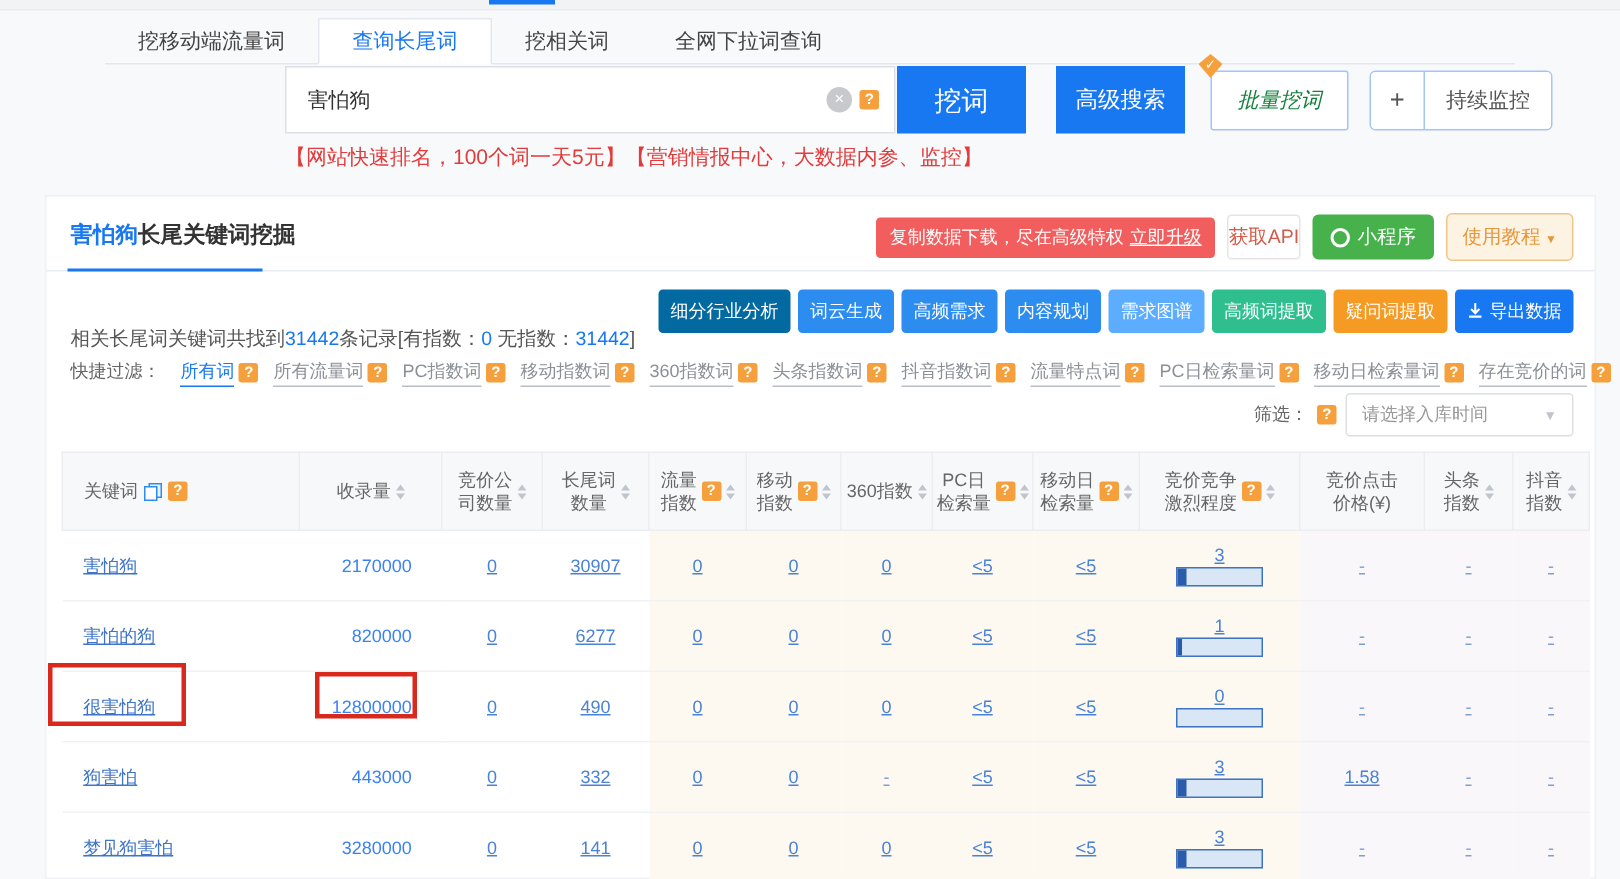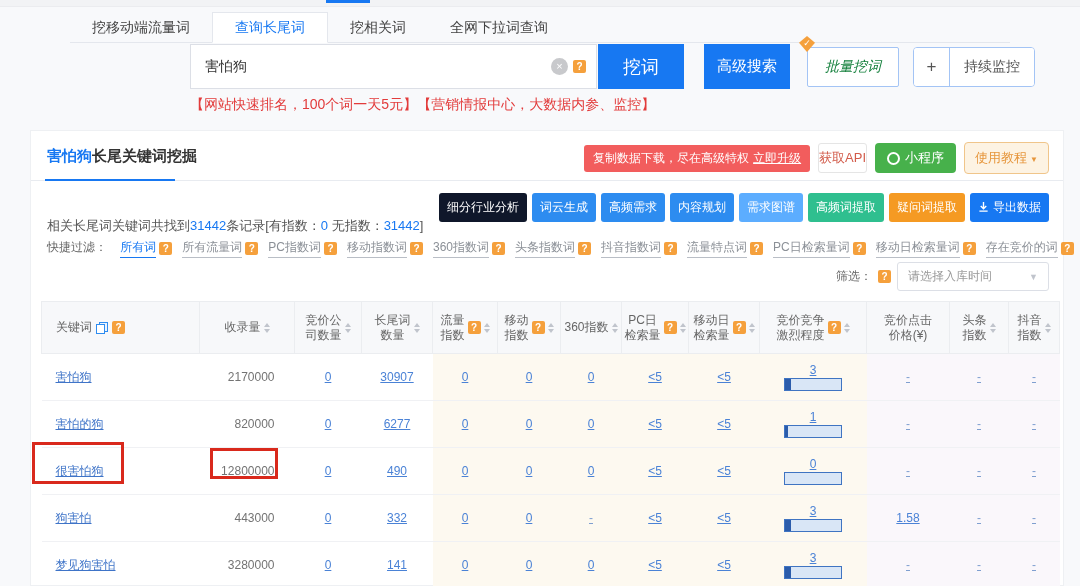--- a/index.html
+++ b/index.html
@@ -74,21 +74,21 @@
   .sort { display:inline-flex; flex-direction:column; gap:2px; cursor:pointer; }
   .sort i { display:block; width:0; height:0; border-left:3.5px solid transparent; border-right:3.5px solid transparent; }
   .sort .up { border-bottom:4px solid #c0c4cc; }
   .sort .dn { border-top:4px solid #c0c4cc; }
   tbody td { height:47px; border-bottom:1px solid #f0f1f4; font-size:12px; text-align:center; }
   td.col-kw { text-align:left; padding-left:14px; }
   td.col-num { text-align:right; padding-right:20px; }
   td.cream { background:#fdf9f0; }
   td.lav { background:#faf7fb; }
   .kw-link { color:#3f74c8; font-size:12px; text-decoration:underline; cursor:pointer; }
-  .cell-num { color:#737373;text-align:right; }
+  .cell-num { color:#3b82f6;text-align:right; }
   .cell-link { color:#4a82d6; text-decoration:underline; cursor:pointer; }
   .cell-dash { color:#7f9fd0; text-decoration:underline; cursor:pointer; }
   .bar-wrap { display:inline-block; width:58px; }
   .bar-num { display:inline-block; color:#4a82d6; text-decoration:underline; margin-bottom:1px; cursor:pointer; }
   .bar-track { height:13px; border:1px solid #3f74c2; background:#d9e6f6; }
   .bar-fill { height:100%; background:#2b5cab; }
 
   
   .hl-kw { position:absolute; left:32px; top:442px; width:92px; height:42px; border:3px solid #d9291c; z-index:10; pointer-events:none; }
   .hl-num { position:absolute; left:210px; top:448px; width:68px; height:31px; border:3px solid #d9291c; z-index:10; pointer-events:none; }
@@ -138,21 +138,21 @@
         </button>
       <button class="tutorial-btn"><span>使用教程</span><span class="caret">▼</span></button>
     </div>
   </div>
 
   <div class="summary">
     <span>相关长尾词关键词共找到</span><span class="blue">31442</span><span>条记录[有指数：</span><span class="blue">0</span><span>  无指数：</span><span class="blue">31442</span><span>]</span>
   </div>
 
   <div class="actions" id="actions">
-      <button class="action-btn" style="background: #0f172a;">
+      <button class="action-btn" style="background: #0369a1;">
         <span>细分行业分析</span>
       </button>
       <button class="action-btn" style="background: rgb(45, 140, 240);">
         <span>词云生成</span>
       </button>
       <button class="action-btn" style="background: rgb(45, 140, 240);">
         <span>高频需求</span>
       </button>
       <button class="action-btn" style="background: rgb(45, 140, 240);">
         <span>内容规划</span>

